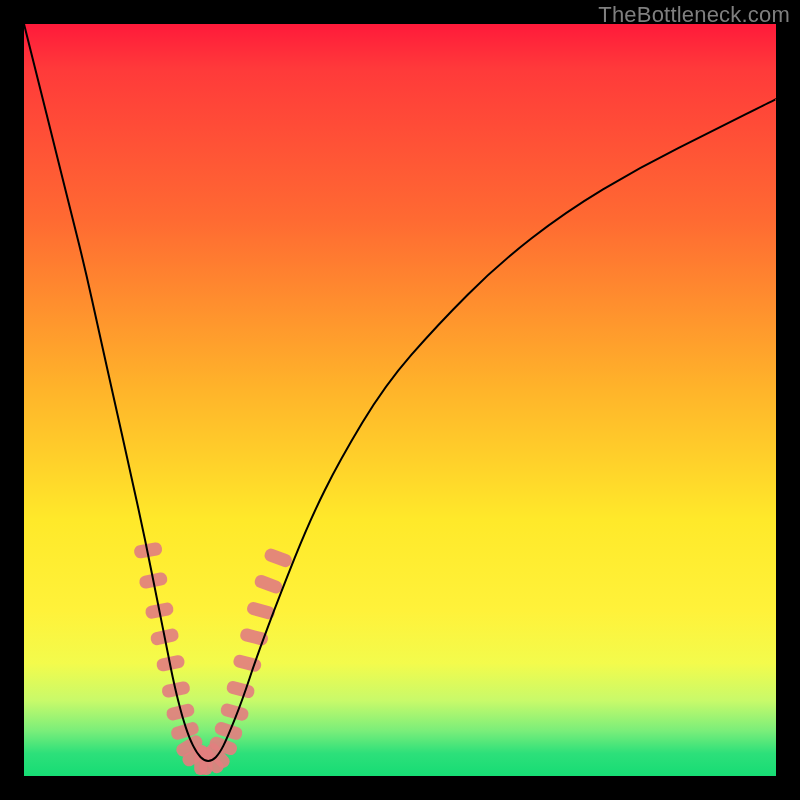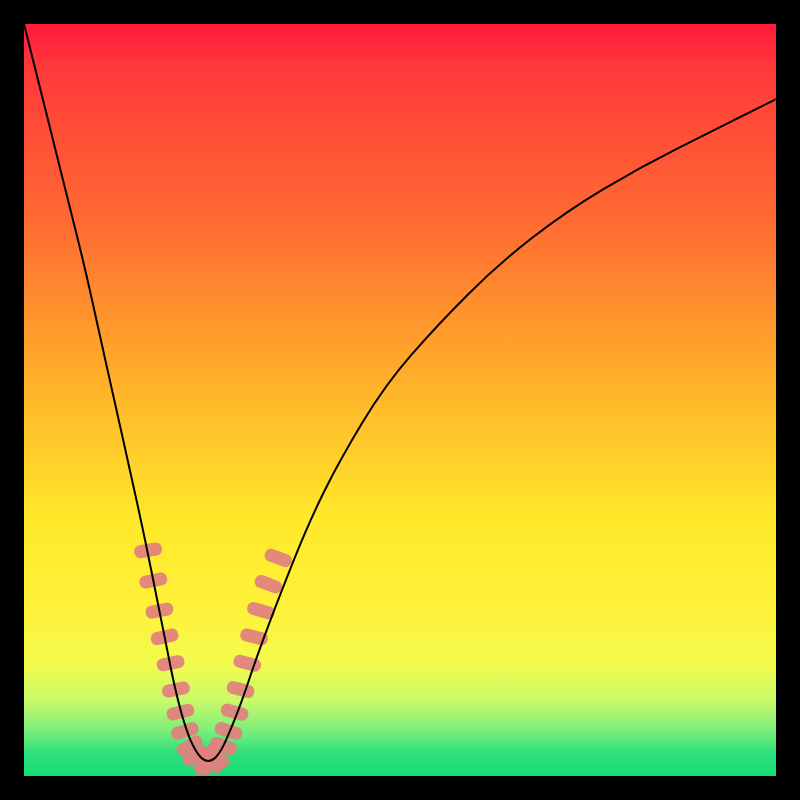--- a/index.html
+++ b/index.html
@@ -57,20 +57,21 @@
     top: 0;
     width: 752px;
     height: 752px;
     overflow: visible;
   }
 </style>
 </head>
 <body>
 
 <div class="frame">
+  <div class="watermark">TheBottleneck.com</div>
 
   <div class="plot">
     <svg class="curve" viewBox="0 0 752 752" preserveAspectRatio="none">
       <g>
           <rect x="117.6" y="512.4" width="13" height="28" rx="6" fill="#e27f7f" fill-opacity="0.92" transform="rotate(80.1 124.1 526.4)"></rect>
           <rect x="122.8" y="542.5" width="13" height="28" rx="6" fill="#e27f7f" fill-opacity="0.92" transform="rotate(78.7 129.3 556.5)"></rect>
           <rect x="128.9" y="572.6" width="13" height="28" rx="6" fill="#e27f7f" fill-opacity="0.92" transform="rotate(78.7 135.4 586.6)"></rect>
           <rect x="134.1" y="598.9" width="13" height="28" rx="6" fill="#e27f7f" fill-opacity="0.92" transform="rotate(77.1 140.6 612.9)"></rect>
           <rect x="140.1" y="625.2" width="13" height="28" rx="6" fill="#e27f7f" fill-opacity="0.92" transform="rotate(78.7 146.6 639.2)"></rect>
           <rect x="145.4" y="651.5" width="13" height="28" rx="6" fill="#e27f7f" fill-opacity="0.92" transform="rotate(78.7 151.9 665.5)"></rect>

